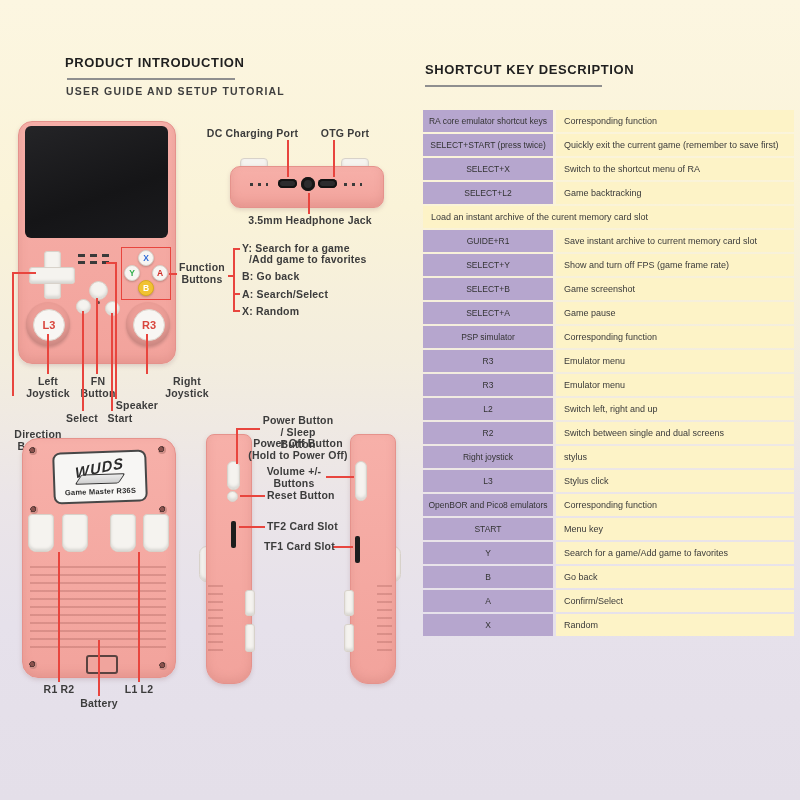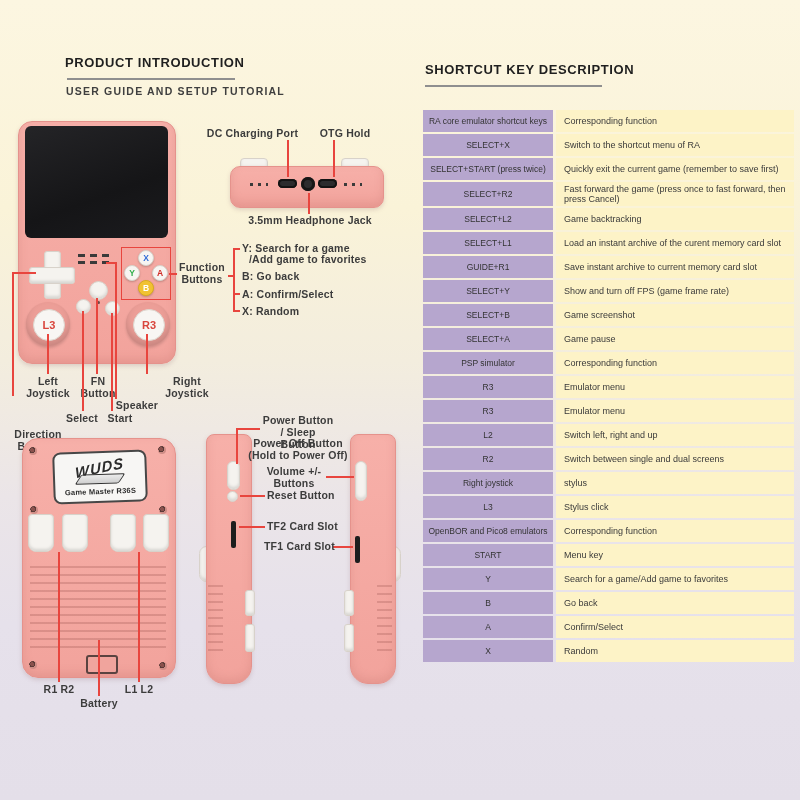--- a/index.html
+++ b/index.html
@@ -76,37 +76,37 @@
   <div class="whitebtn" style="left:341px;top:158px;width:26px;height:10px;border-radius:4px 4px 0 0;"></div>
   <div class="abs pink" style="left:230px;top:166px;width:152px;height:40px;border-radius:10px;"></div>
   <div class="dots" style="left:250px;top:183px;width:18px;"></div>
   <div class="dots" style="left:344px;top:183px;width:18px;"></div>
   <div class="abs" style="left:278px;top:179px;width:19px;height:9px;border-radius:5px;background:#2c2c2e;box-shadow:inset 0 0 0 2px #141414;"></div>
   <div class="abs" style="left:301px;top:177px;width:14px;height:14px;border-radius:50%;background:#2c2c2e;box-shadow:inset 0 0 0 3px #161616;"></div>
   <div class="abs" style="left:318px;top:179px;width:19px;height:9px;border-radius:5px;background:#2c2c2e;box-shadow:inset 0 0 0 2px #141414;"></div>
 
   <div class="lbl" style="left:195px;top:128px;width:115px;">DC Charging Port</div>
   <div class="rl" style="left:287px;top:140px;width:2px;height:37px;"></div>
-  <div class="lbl" style="left:310px;top:128px;width:70px;">OTG Hold</div>
+  <div class="lbl" style="left:310px;top:128px;width:70px;">OTG Port</div>
   <div class="rl" style="left:333px;top:140px;width:2px;height:37px;"></div>
   <div class="lbl" style="left:240px;top:215px;width:140px;">3.5mm Headphone Jack</div>
   <div class="rl" style="left:308px;top:193px;width:2px;height:21px;"></div>
 
   <div class="rl" style="left:169px;top:273px;width:8px;height:2px;"></div>
   <div class="lbl" style="left:176px;top:262px;width:52px;">Function
 Buttons</div>
   <div class="rl" style="left:228px;top:275px;width:6px;height:2px;"></div>
   <div class="rl" style="left:233px;top:248px;width:2px;height:64px;"></div>
   <div class="rl" style="left:235px;top:248px;width:5px;height:2px;"></div>
   <div class="rl" style="left:235px;top:293px;width:5px;height:2px;"></div>
   <div class="rl" style="left:235px;top:310px;width:5px;height:2px;"></div>
   <div class="lbl left" style="left:242px;top:243px;">Y: Search for a game</div>
   <div class="lbl left" style="left:249px;top:254px;">/Add game to favorites</div>
   <div class="lbl left" style="left:242px;top:271px;">B: Go back</div>
-  <div class="lbl left" style="left:242px;top:289px;">A: Confirm/Select</div>
+  <div class="lbl left" style="left:242px;top:289px;">A: Search/Select</div>
   <div class="lbl left" style="left:242px;top:306px;">X: Random</div>
 
   <div class="rl" style="left:12px;top:272px;width:24px;height:2px;"></div>
   <div class="rl" style="left:12px;top:272px;width:2px;height:124px;"></div>
   <div class="lbl" style="left:13px;top:397px;width:50px;margin-top:32px;">Direction
 Buttons</div>
   <div class="rl" style="left:47px;top:334px;width:2px;height:40px;"></div>
   <div class="lbl" style="left:24px;top:376px;width:48px;">Left
 Joystick</div>
   <div class="rl" style="left:96px;top:298px;width:2px;height:76px;"></div>
@@ -182,37 +182,32 @@
   <div class="lbl left" style="left:264px;top:541px;">TF1 Card Slot</div>
 
   <div class="h1" style="left:425px;top:62px;">SHORTCUT KEY DESCRIPTION</div>
   <div class="underline" style="left:425px;top:85px;width:177px;"></div>
   <div class="abs" style="left:423px;top:110px;width:371px;" id="shortcut-table">
       <div class="trow">
         <div class="tkey">RA core emulator shortcut keys</div>
         <div class="tfn">Corresponding function</div>
       </div>
       <div class="trow">
+        <div class="tkey">SELECT+START (press twice)</div>
+        <div class="tfn">Quickly exit the current game (remember to save first)</div>
+      </div>
+      <div class="trow">
         <div class="tkey">SELECT+X</div>
         <div class="tfn">Switch to the shortcut menu of RA</div>
       </div>
       <div class="trow">
-        <div class="tkey">SELECT+START (press twice)</div>
-        <div class="tfn">Quickly exit the current game (remember to save first)</div>
-      </div>
-      <div class="trow">
-        <div class="tkey">SELECT+R2</div>
-        <div class="tfn">Fast forward the game (press once to fast forward, then press Cancel)</div>
-      </div>
-      <div class="trow">
         <div class="tkey">SELECT+L2</div>
         <div class="tfn">Game backtracking</div>
       </div>
       <div class="trow">
-        <div class="tkey">SELECT+L1</div>
         <div class="tfn">Load an instant archive of the curent memory card slot</div>
       </div>
       <div class="trow">
         <div class="tkey">GUIDE+R1</div>
         <div class="tfn">Save instant archive to current memory card slot</div>
       </div>
       <div class="trow">
         <div class="tkey">SELECT+Y</div>
         <div class="tfn">Show and turn off FPS (game frame rate)</div>
       </div>

